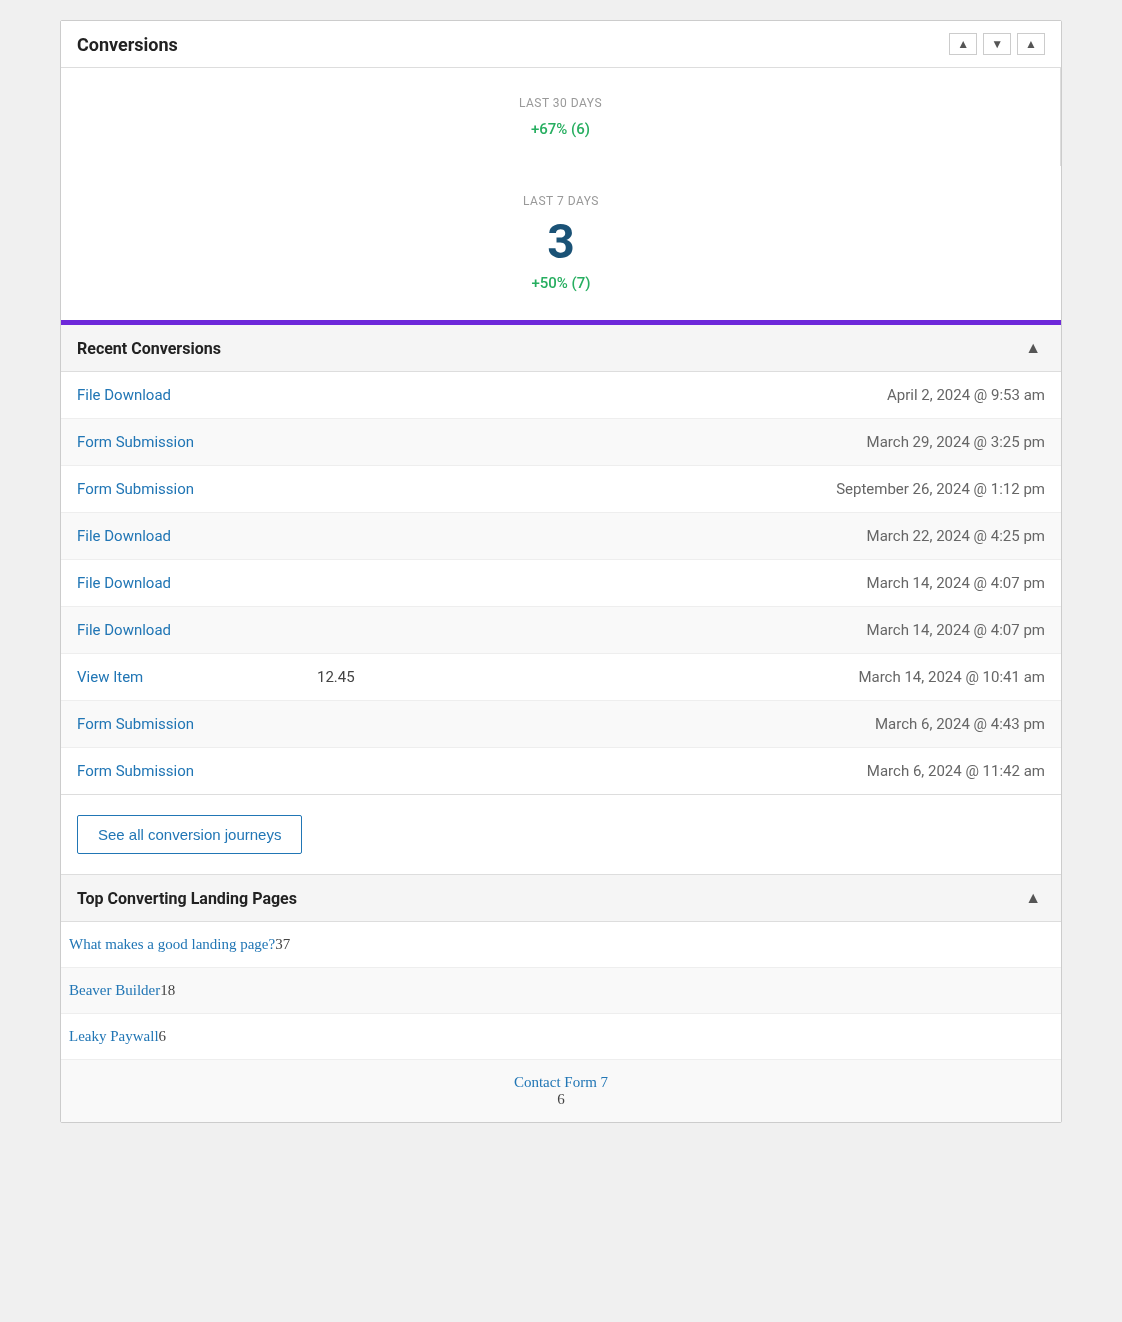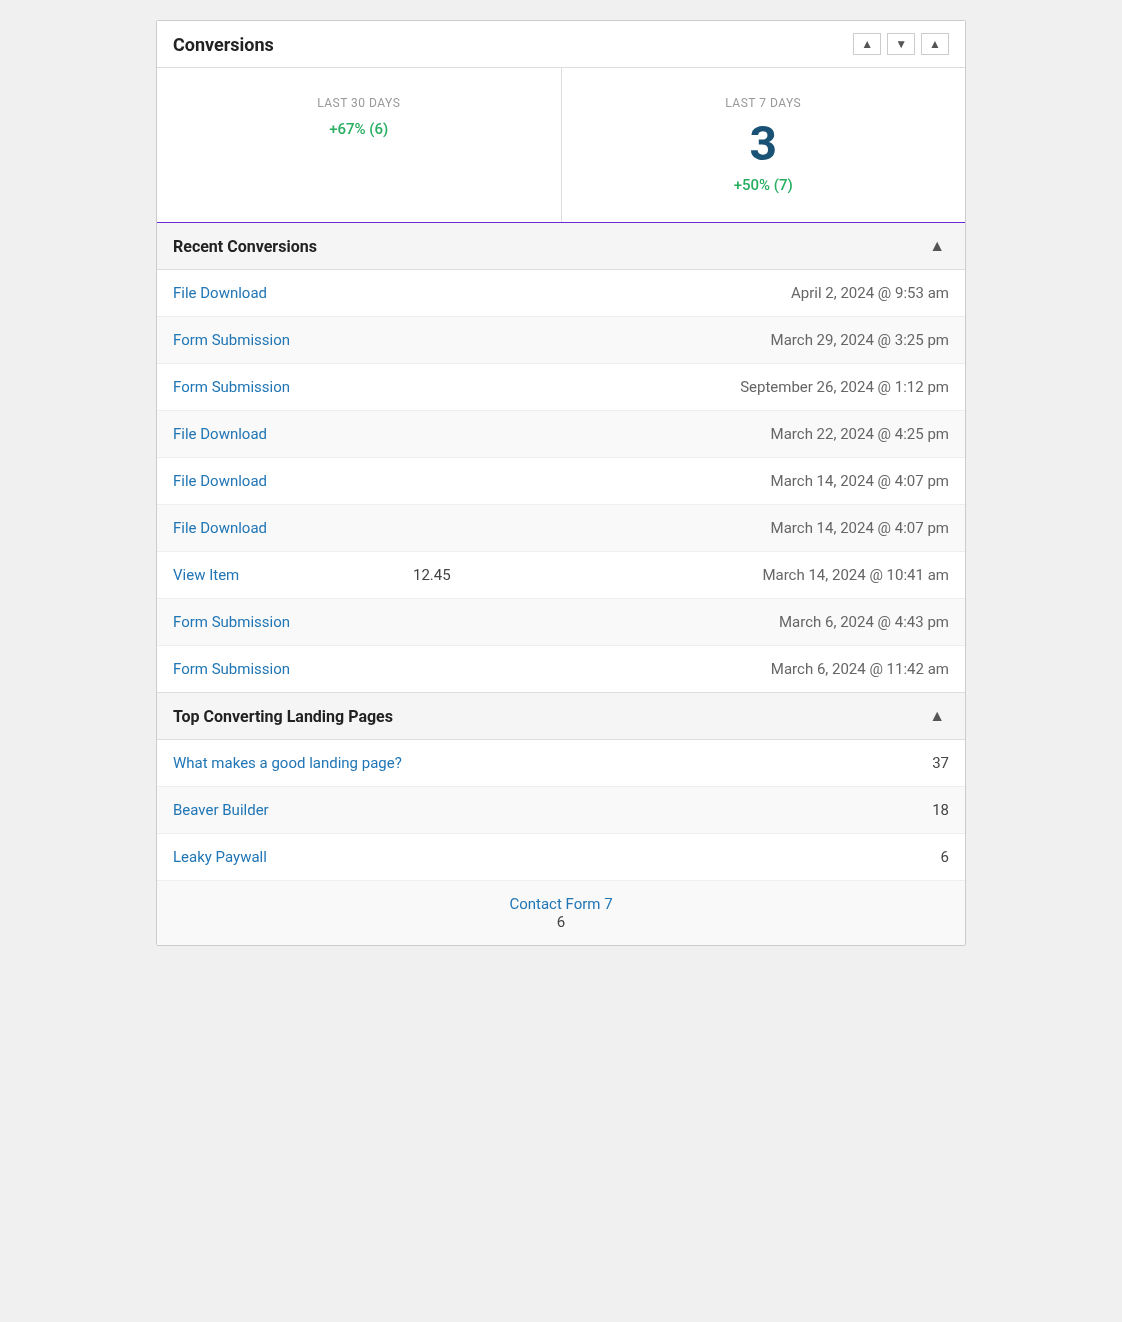--- a/index.html
+++ b/index.html
@@ -9,21 +9,21 @@
     }
     body {
       font-family: -apple-system, BlinkMacSystemFont, "Segoe UI", Roboto, Helvetica, Arial, sans-serif;
       background: #f0f0f0;
       display: flex;
       justify-content: center;
       align-items: flex-start;
       padding: 20px;
     }
     .widget {
-      width: 810px;
+      width: 1002px;
       background: #fff;
       border: 1px solid #ccc;
       border-radius: 2px;
     }
     .widget-header {
       display: flex;
       justify-content: space-between;
       align-items: center;
       padding: 12px 16px;
       border-bottom: 1px solid #ddd;
@@ -43,21 +43,22 @@
       background: none;
       border: 1px solid #ccc;
       cursor: pointer;
       padding: 4px 7px;
       font-size: 12px;
       color: #555;
       line-height: 1;
     }
     .stats-row {
       display: flex;
-      border-bottom: 1px solid #6d28d9;
+      border-bottom: 5px solid #6d28d9;
+      flex-direction: column;
     }
     .stat-cell {
       flex: 1;
       text-align: center;
       padding: 28px 16px;
     }
     .stat-cell:not(:last-child) {
       border-right: 1px solid #ddd;
     }
     .stat-label {
@@ -149,24 +150,25 @@
       background: #fff;
       color: #2176b5;
       font-size: 15px;
       cursor: pointer;
       border-radius: 2px;
     }
     .landing-list {
     }
     .landing-row {
       display: flex;
-      justify-content: space-between;
-      align-items: center;
-      padding: 14px 16px;
+      justify-content: flex-start;
+      align-items: center;
+      padding: 14px 8px;
       border-bottom: 1px solid #eee;
+      font-family: Liberation Serif, serif;
     }
     .landing-row:last-child {
       border-bottom: none;
       flex-direction: column;
     }
     .landing-row:nth-child(even) {
       background: #f9f9f9;
     }
     .landing-row:nth-child(odd) {
       background: #fff;
@@ -264,20 +266,23 @@
         <span class="conv-date">March 6, 2024 @ 4:43 pm</span>
       </div>
       <div class="conversion-row">
         <div class="conv-left">
           <span class="conv-type">Form Submission</span>
         </div>
         <span class="conv-date">March 6, 2024 @ 11:42 am</span>
       </div>
     </div>
 
+  <div class="see-all-container">
+    <button class="see-all-btn">See all conversion journeys</button>
+  </div>
 
   <div class="section-header">
     <span class="section-title">Top Converting Landing Pages</span>
     <button class="collapse-btn">▲</button>
   </div>
 
   <div class="landing-list">
 
   <div class="landing-row">
         <span class="landing-name">What makes a good landing page?</span>

